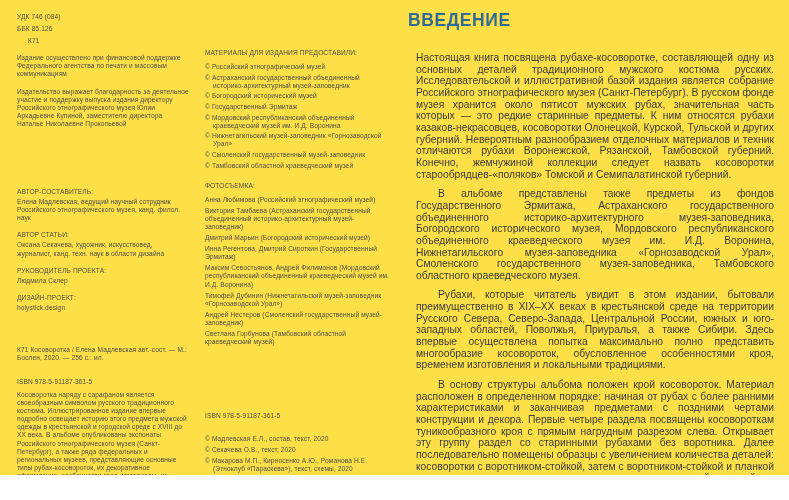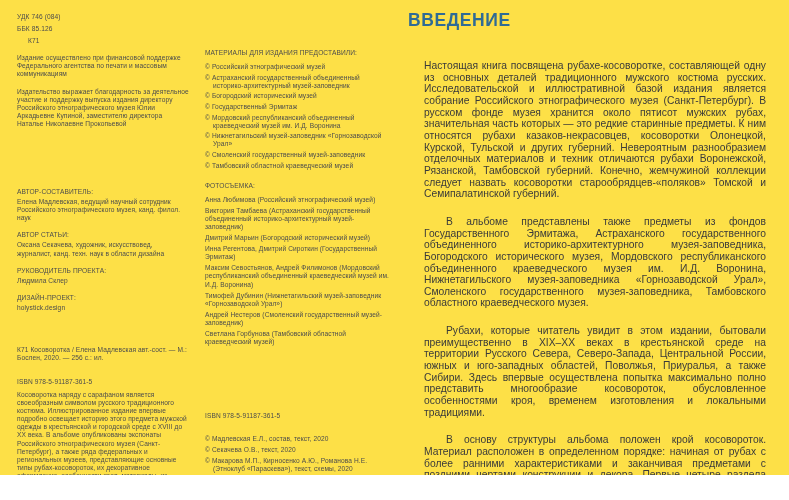--- a/index.html
+++ b/index.html
@@ -25,21 +25,21 @@
   .photo-block{margin-top:12px;}
   .photo-item{margin-bottom:3px;}
   .col2-bottom{position:absolute;left:205px;top:412px;width:187px;}
   .cr-list{margin-top:15px;}
   .cr-item{margin-bottom:3px;padding-left:8px;text-indent:-8px;}
 
   
   .right-page{position:absolute;left:408px;top:0;width:374px;height:500px;color:#3a3a3a;}
   .intro-title{position:absolute;left:0;top:10px;font-size:17.5px;font-weight:700;letter-spacing:0.6px;color:#2f6b95;}
   .intro-body{position:absolute;left:0;top:44px;width:374px;font-size:10.3px;line-height:11.65px;text-align:justify;}
-  .para{margin:16px;}
+  .para{margin:8px;}
   .para.indent{text-indent:22px;}
 </style>
 </head>
 <body>
 
 <div class="spread">
 
   <div class="left-page">
 
     <div class="col1-top sm">

